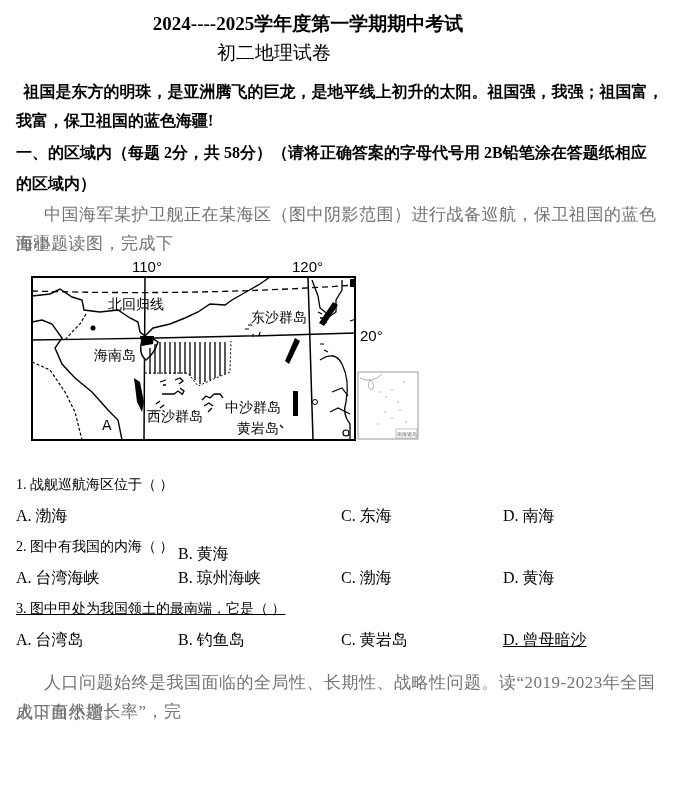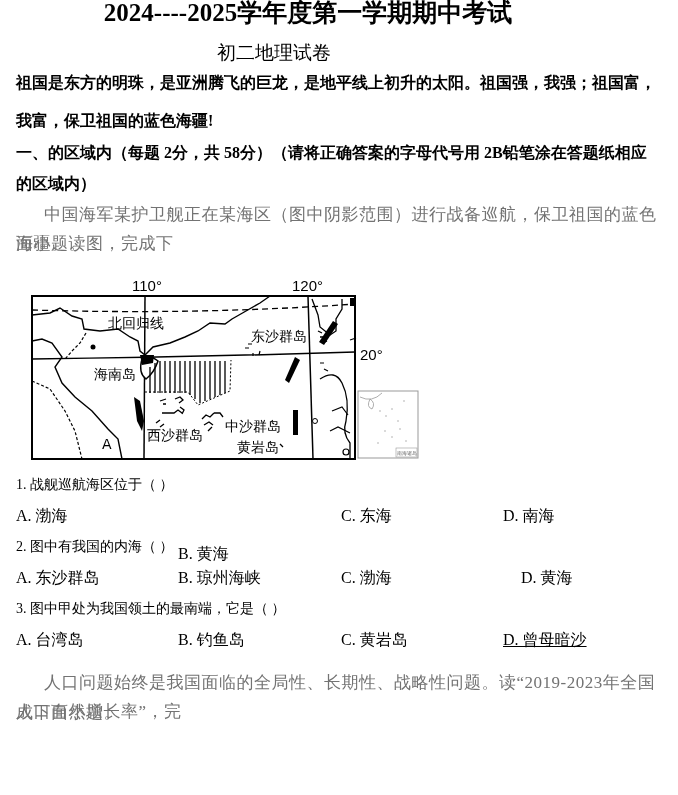--- a/index.html
+++ b/index.html
@@ -1,34 +1,34 @@
 <!DOCTYPE html>
 <html><head>
 <meta charset="utf-8">
 <style>
   html, body { margin: 0; padding: 0; background: #ffffff; }
   body { width: 678px; height: 795px; position: relative; overflow: hidden; color: #000; font-family: "Liberation Serif", "DejaVu Serif", serif; }
   .abs { position: absolute; }
-  .title1 { top: 1px; left: 0; width: 616px; text-align: center; font-size: 25px; font-weight: bold; line-height: 24px; }
+  .title1 { top: 12px; left: 0; width: 616px; text-align: center; font-size: 19px; font-weight: bold; line-height: 24px; }
   .title2 { top: 41px; left: 0; width: 548px; text-align: center; font-size: 19px; line-height: 24px; }
   .bold-para { left: 16px; width: 655px; font-size: 16px; font-weight: bold; line-height: 29px; }
   .intro { left: 16px; width: 650px; font-size: 17px; line-height: 29px; color: #737373; letter-spacing: 0.5px; }
   .intro .indent { display: inline-block; width: 28px; }
   .q { left: 16px; font-size: 14px; line-height: 20px; }
   .opt { font-size: 16px; line-height: 20px; }
-  .map { left: 20px; top: 271px; width: 400px; height: 195px; text-decoration: underline; }
+  .map { left: 20px; top: 252px; width: 400px; height: 195px; text-decoration: underline; }
   .map svg { display: block; }
 </style>
 </head>
 <body>
 
 <div class="abs title1">2024----2025学年度第一学期期中考试</div>
 <div class="abs title2">初二地理试卷</div>
 
-<div class="abs bold-para" style="top:68px;">祖国是东方的明珠，是亚洲腾飞的巨龙，是地平线上初升的太阳。祖国强，我强；祖国富，</div>
+<div class="abs bold-para" style="top:77px;text-align:center;">祖国是东方的明珠，是亚洲腾飞的巨龙，是地平线上初升的太阳。祖国强，我强；祖国富，</div>
 <div class="abs bold-para" style="top:106px;">我富，保卫祖国的蓝色海疆!</div>
 
 <div class="abs bold-para" style="top:138px;">一、的区域内（每题 2分，共 58分）（请将正确答案的字母代号用 2B铅笔涂在答题纸相应</div>
 <div class="abs bold-para" style="top:169px;">的区域内）</div>
 
 <div class="abs intro" style="top:200px;"><span class="indent"></span><span>中国海军某护卫舰正在某海区（图中阴影范围）进行战备巡航，保卫祖国的蓝色海疆。读图，完成下</span></div>
 <div class="abs intro" style="top:229px;font-family:Liberation Serif, serif;">面小题。</div>
 
 <div class="abs map">
   <svg width="400" height="195" viewBox="0 0 400 195" xmlns="http://www.w3.org/2000/svg">
@@ -131,25 +131,25 @@
   </svg>
 </div>
 
 <div class="abs q" style="top:475px;">1. 战舰巡航海区位于（    ）</div>
 <div class="abs opt" style="top:506px; left:16px;">A. 渤海</div>
 <div class="abs opt" style="top:506px; left:178px;margin-top:38px;">B. 黄海</div>
 <div class="abs opt" style="top:506px; left:341px;text-align:right;">C. 东海</div>
 <div class="abs opt" style="top:506px; left:503px;">D. 南海</div>
 
 <div class="abs q" style="top:537px;">2. 图中有我国的内海（    ）</div>
-<div class="abs opt" style="top:568px; left:16px;">A. 东沙群岛</div>
+<div class="abs opt" style="top:568px; left:16px;">A. 台湾海峡</div>
 <div class="abs opt" style="top:568px; left:178px;">B. 琼州海峡</div>
 <div class="abs opt" style="top:568px; left:341px;">C. 渤海</div>
-<div class="abs opt" style="top:568px; left:521px;">D. 黄海</div>
+<div class="abs opt" style="top:568px; left:503px;">D. 黄海</div>
 
-<div class="abs q" style="top:599px;">3. 图中甲处为我国领土的最南端，它是（    ）</div>
+<div class="abs q" style="top:599px;text-decoration:underline;">3. 图中甲处为我国领土的最南端，它是（    ）</div>
 <div class="abs opt" style="top:630px; left:16px;">A.  台湾岛</div>
 <div class="abs opt" style="top:630px; left:178px;">B.  钓鱼岛</div>
 <div class="abs opt" style="top:630px; left:341px;">C.  黄岩岛</div>
 <div class="abs opt" style="top:630px; left:503px;text-decoration:underline;">D.  曾母暗沙</div>
 
 <div class="abs intro" style="top:668px;"><span class="indent"></span><span>人口问题始终是我国面临的全局性、长期性、战略性问题。读“2019-2023年全国人口自然增长率”，完</span></div>
 <div class="abs intro" style="top:698px;">成下面小题。</div>
 
 </body></html>

